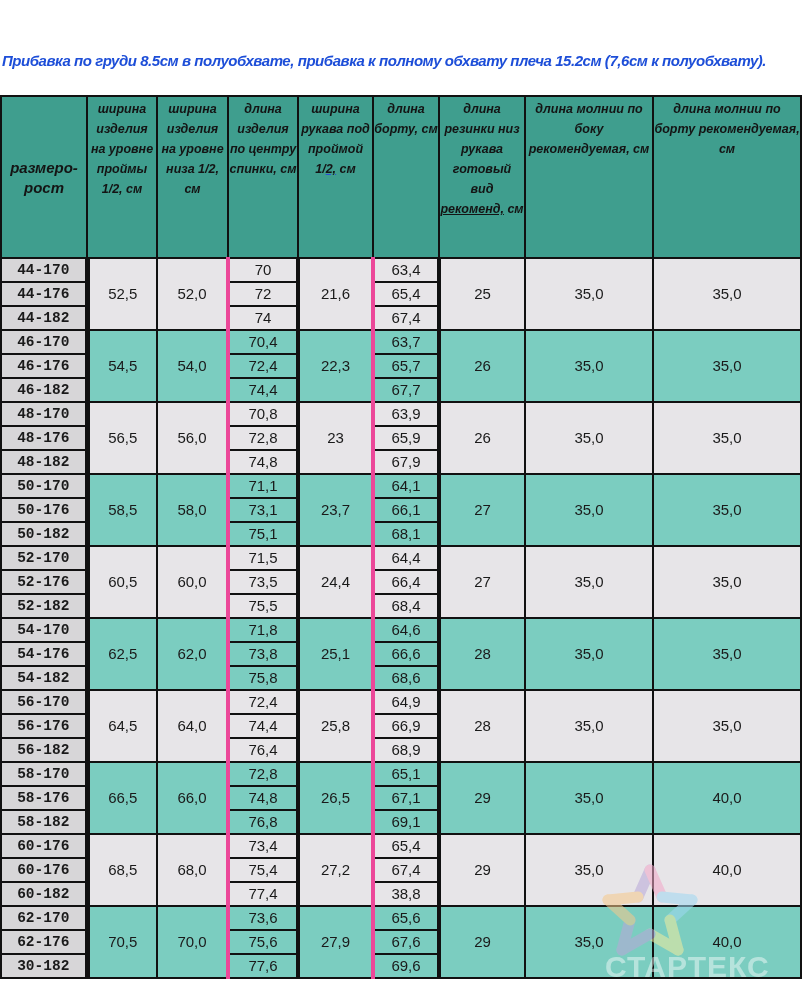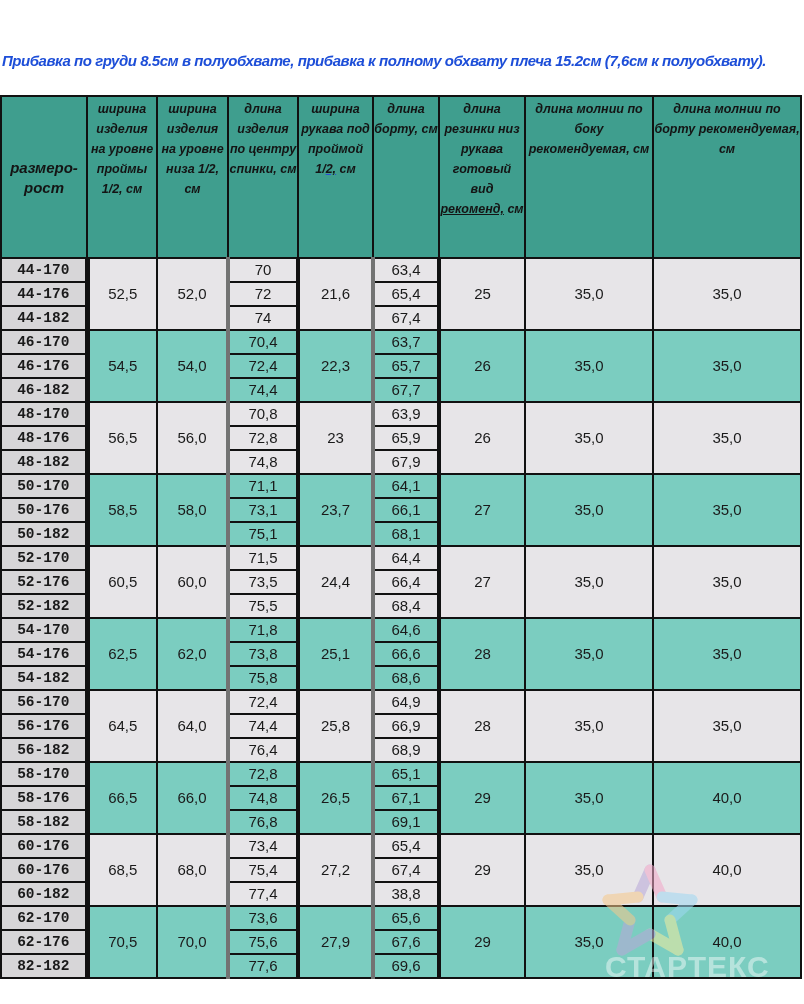--- a/index.html
+++ b/index.html
@@ -12,21 +12,21 @@
     th, td { border: 2px solid #111; padding: 0; text-align: center; vertical-align: middle; }
     th { background: #3f9e8e; font-size: 12.5px; font-style: italic; font-weight: bold;
          line-height: 20px; color: #141414; vertical-align: top; padding-top: 2px; height: 158px; }
     th.size-h { vertical-align: middle; font-size: 15px; line-height: 20px; }
     th u { text-decoration: underline; }
     th .blue-u { text-decoration: underline; text-decoration-color: #2a4fd6; }
     td { font-size: 15px; height: 22px; line-height: 22px; }
     td.size { background: #d7d6d8; font-weight: bold; font-size: 14.5px; border-right: 5px solid #111; font-family: Liberation Mono, monospace; }
     tr.light td.merged, tr.light td.sub { background: #e7e5e8; }
     tr.teal td.merged, tr.teal td.sub { background: #7bcdc0; }
-    td.sub { border-left: 4px solid #737373; border-right: 4px solid #111; }
+    td.sub { border-left: 4px solid #ec4899; border-right: 4px solid #111; }
     .wm { position: absolute; left: 600px; top: 862px; pointer-events: none; }
     .wm-text { position: absolute; left: 605px; top: 950px; font-size: 30px; font-weight: bold;
                color: rgba(255,255,255,0.45); letter-spacing: 1px; pointer-events: none; }
   </style>
 </head>
 <body>
 
 <div class="note">Прибавка по груди 8.5см в полуобхвате, прибавка к полному обхвату плеча 15.2см (7,6см к полуобхвату).</div>
 
 <div class="tbl-wrap">
@@ -255,21 +255,21 @@
           <td class="merged" rowspan="3">29</td>
           <td class="merged" rowspan="3">35,0</td>
           <td class="merged" rowspan="3">40,0</td>
         </tr>
         <tr class="teal">
           <td class="size">62-176</td>
           <td class="sub">75,6</td>
           <td class="sub">67,6</td>
         </tr>
         <tr class="teal">
-          <td class="size">82-182</td>
+          <td class="size">30-182</td>
           <td class="sub">77,6</td>
           <td class="sub">69,6</td>
         </tr>
       </tbody>
   </table>
 </div>
 
 <svg class="wm" width="100" height="95" viewBox="0 0 100 95">
   <g fill="none" stroke-width="11" stroke-linecap="round" stroke-linejoin="round" opacity="0.55">
     <path d="M50 8 L38 35" stroke="#b9a8d8"></path>

